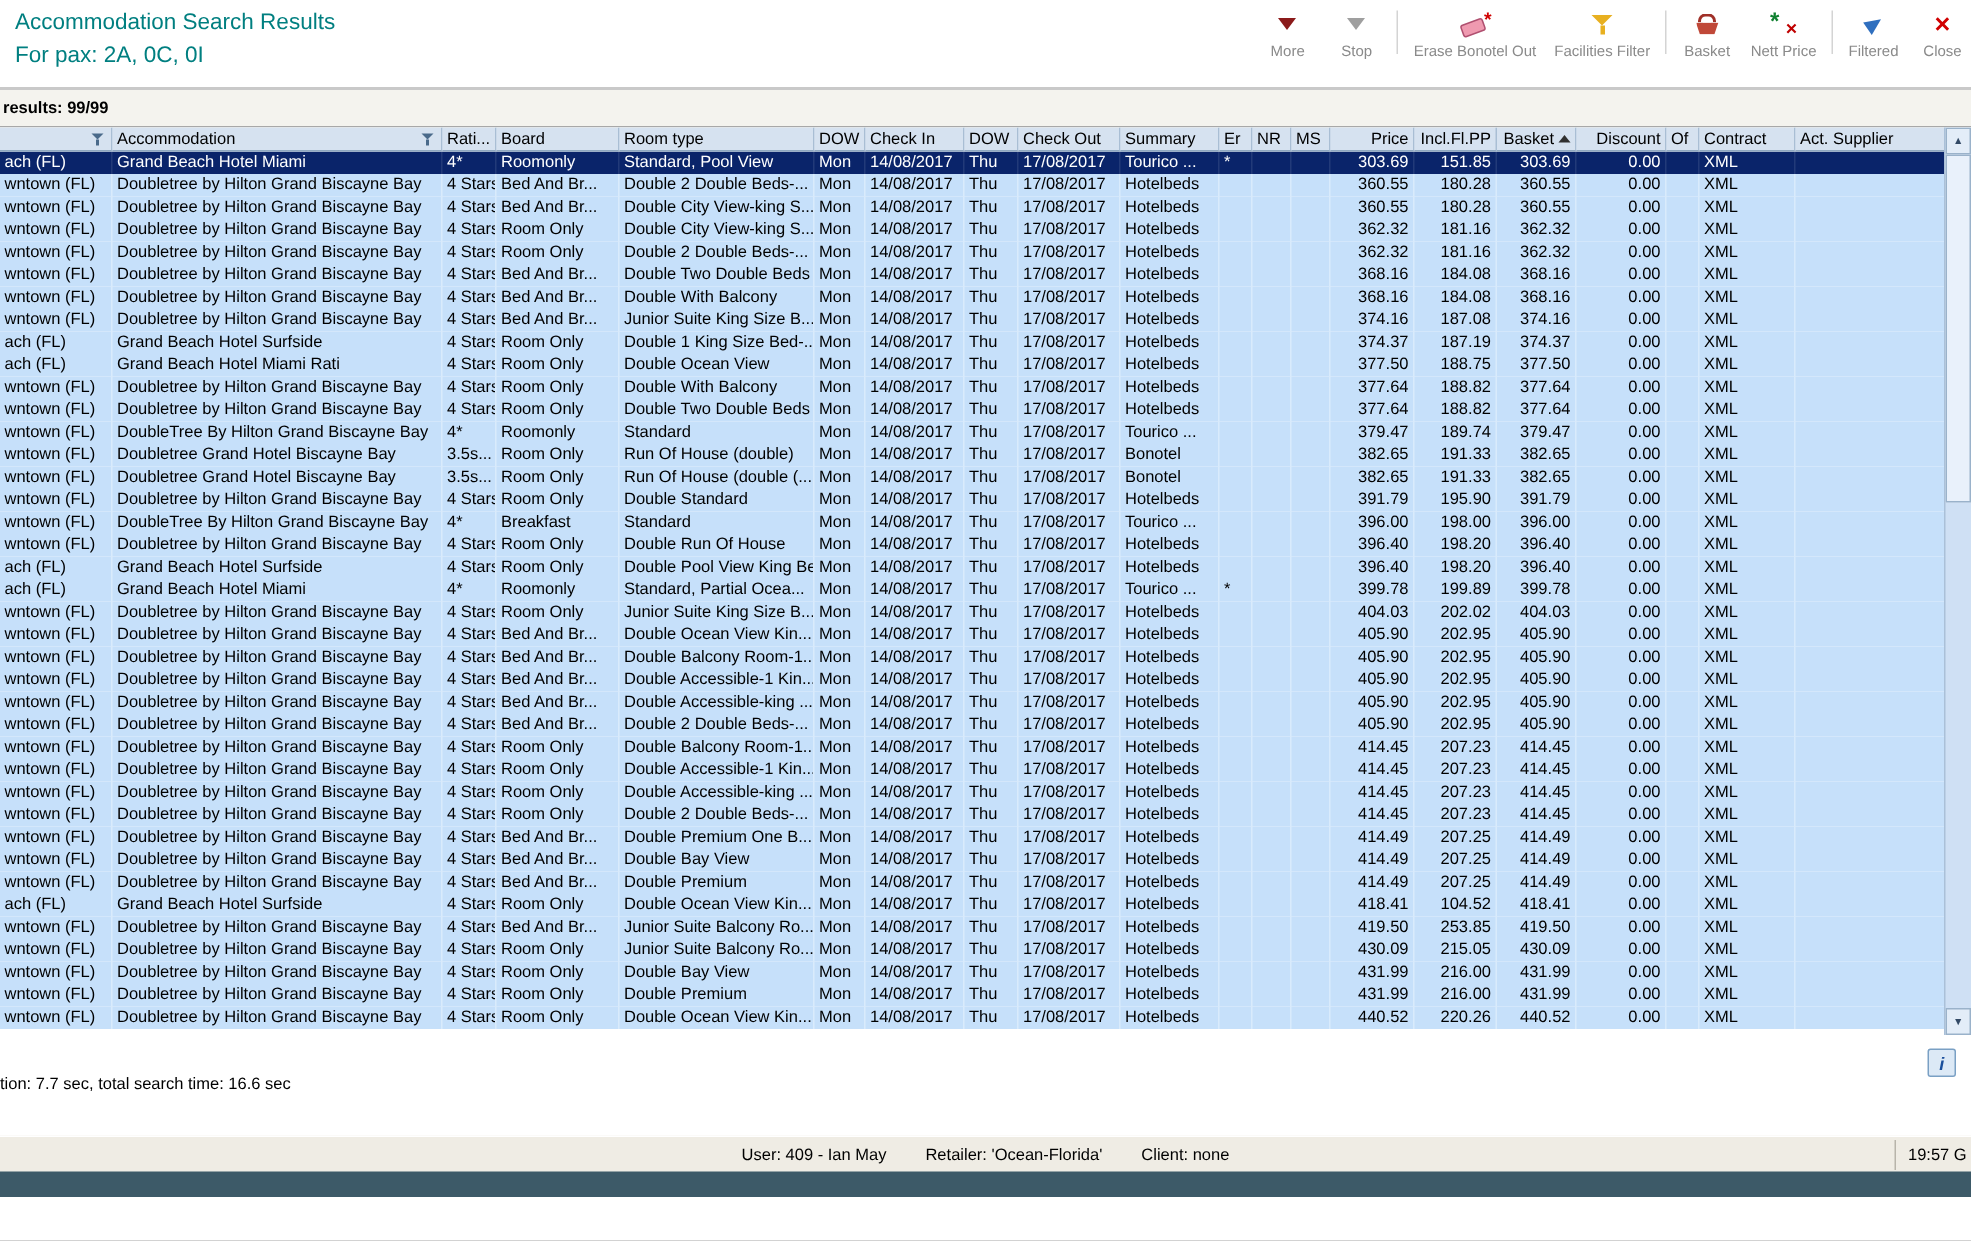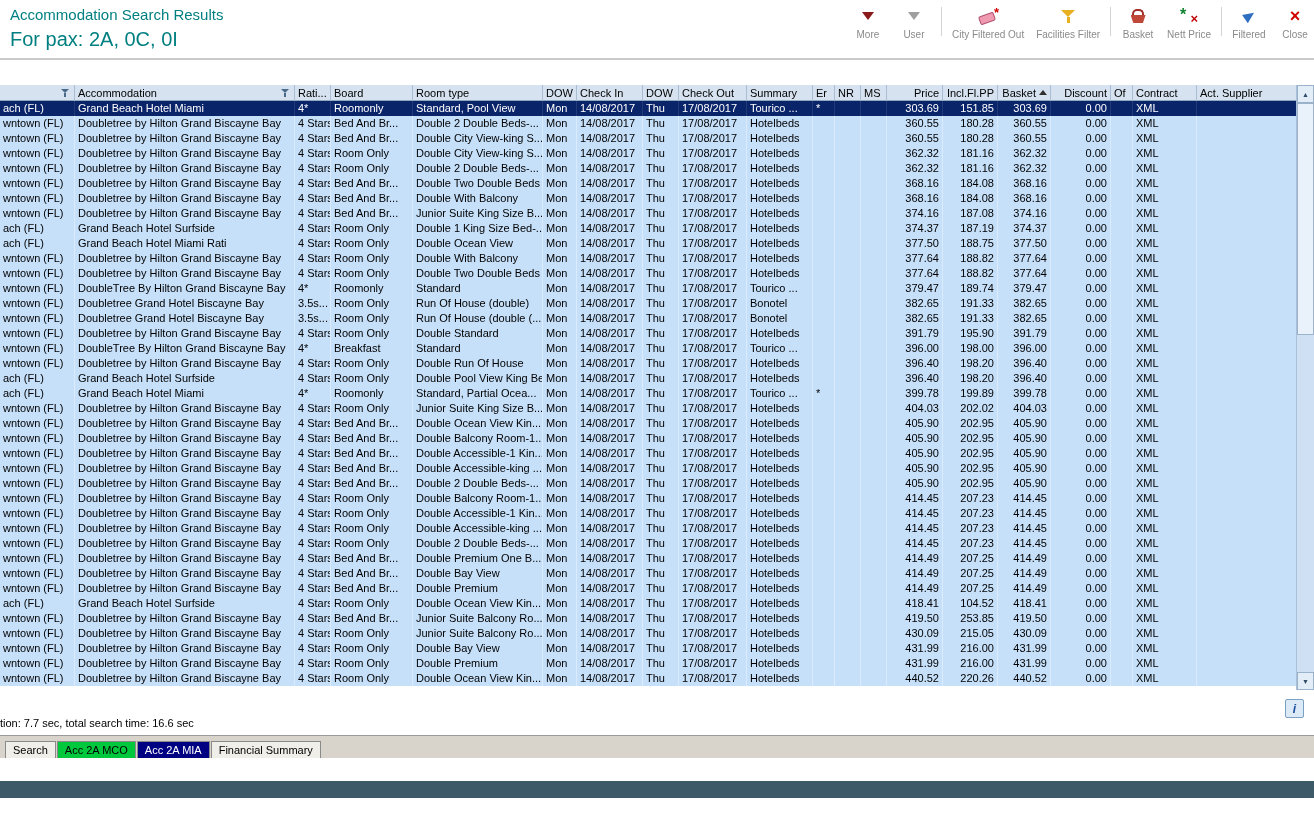--- a/index.html
+++ b/index.html
@@ -4,21 +4,21 @@
 <style>
   * { margin:0; padding:0; }
   body { background:#888; }
   .screen{position:relative;width:1314px;height:827px;overflow:hidden;background:#fff;
           font-family:"Liberation Sans",sans-serif;color:#000;}
 
   
   .app-header{position:absolute;top:0;left:0;right:0;height:58px;background:#fff;border-bottom:2px solid #c9c9c9;}
   .titles{position:absolute;left:10px;top:6px;color:#007f80;}
   .title1{font-size:15px;}
-  .title2{font-size:20px;margin-top:5px;}
+  .title2{font-size:15px;margin-top:5px;}
 
   .toolbar{position:absolute;right:-4px;top:3px;display:flex;align-items:stretch;}
   .tb-btn{display:flex;flex-direction:column;align-items:center;justify-content:flex-start;
           padding:3px 6px 0 6px;min-width:34px;cursor:pointer;}
   .icon-box{height:20px;display:flex;align-items:center;justify-content:center;}
   .tb-label{font-size:10px;color:#8a8a8a;margin-top:3px;white-space:nowrap;}
   .tb-sep{width:1px;background:#d4d4d4;margin:4px 4px;}
 
   
   .tri{width:0;height:0;border-left:6px solid transparent;border-right:6px solid transparent;border-top:8px solid #8b1a1a;}
@@ -120,31 +120,31 @@
       <div class="tb-btn">
         <div class="icon-box">
             <span class="tri"></span>
           </div>
         <div class="tb-label">More</div>
       </div>
       <div class="tb-btn">
         <div class="icon-box">
             <span class="tri gray"></span>
           </div>
-        <div class="tb-label">User</div>
+        <div class="tb-label">Stop</div>
       </div>
       <div class="tb-sep"></div>
       <div class="tb-btn">
         <div class="icon-box">
             <span class="eraser-wrap">
               <span class="eraser"></span>
               <span class="eraser-star"></span>
             </span>
           </div>
-        <div class="tb-label">City Filtered Out</div>
+        <div class="tb-label">Erase Bonotel Out</div>
       </div>
       <div class="tb-btn">
         <div class="icon-box">
             <span class="funnel-wrap">
               <span class="funnel-top"></span>
               <span class="funnel-stem"></span>
             </span>
           </div>
         <div class="tb-label">Facilities Filter</div>
       </div>
@@ -176,20 +176,23 @@
       </div>
       <div class="tb-btn">
         <div class="icon-box">
             <span class="close-x"></span>
           </div>
         <div class="tb-label">Close</div>
       </div>
     </div>
   </div>
 
+  <div class="results-strip">
+    <span>results: 99/99</span>
+  </div>
 
   <div class="grid-wrap">
     <div class="ghead">
         <div class="hcell" style="width: 75px;">
           <span></span>
           <span class="filter-ico"></span>
         </div>
         <div class="hcell" style="width: 220px;">
           <span>Accommodation</span>
           <span class="filter-ico"></span>
@@ -1117,24 +1120,26 @@
       </div>
       <div class="sbtn down"></div>
     </div>
   </div>
 
   <div class="footer-white">
     <div class="timing">tion: 7.7 sec, total search time: 16.6 sec</div>
     <div class="info-btn"></div>
   </div>
 
-  <div class="tab-bar">
-    <div class="tab">Search</div>
-    <div class="tab green">Acc 2A MCO</div>
-    <div class="tab navy">Acc 2A MIA</div>
-    <div class="tab">Financial Summary</div>
+
+  <div class="status-bar">
+    <div class="status-center">
+      <span>User: 409 - Ian May</span>
+      <span>Retailer: 'Ocean-Florida'</span>
+      <span>Client: none</span>
+    </div>
+    <div class="status-time">19:57 G</div>
   </div>
 
-
   <div class="dark-band"></div>
 
 
 </div>
 
 </body></html>

